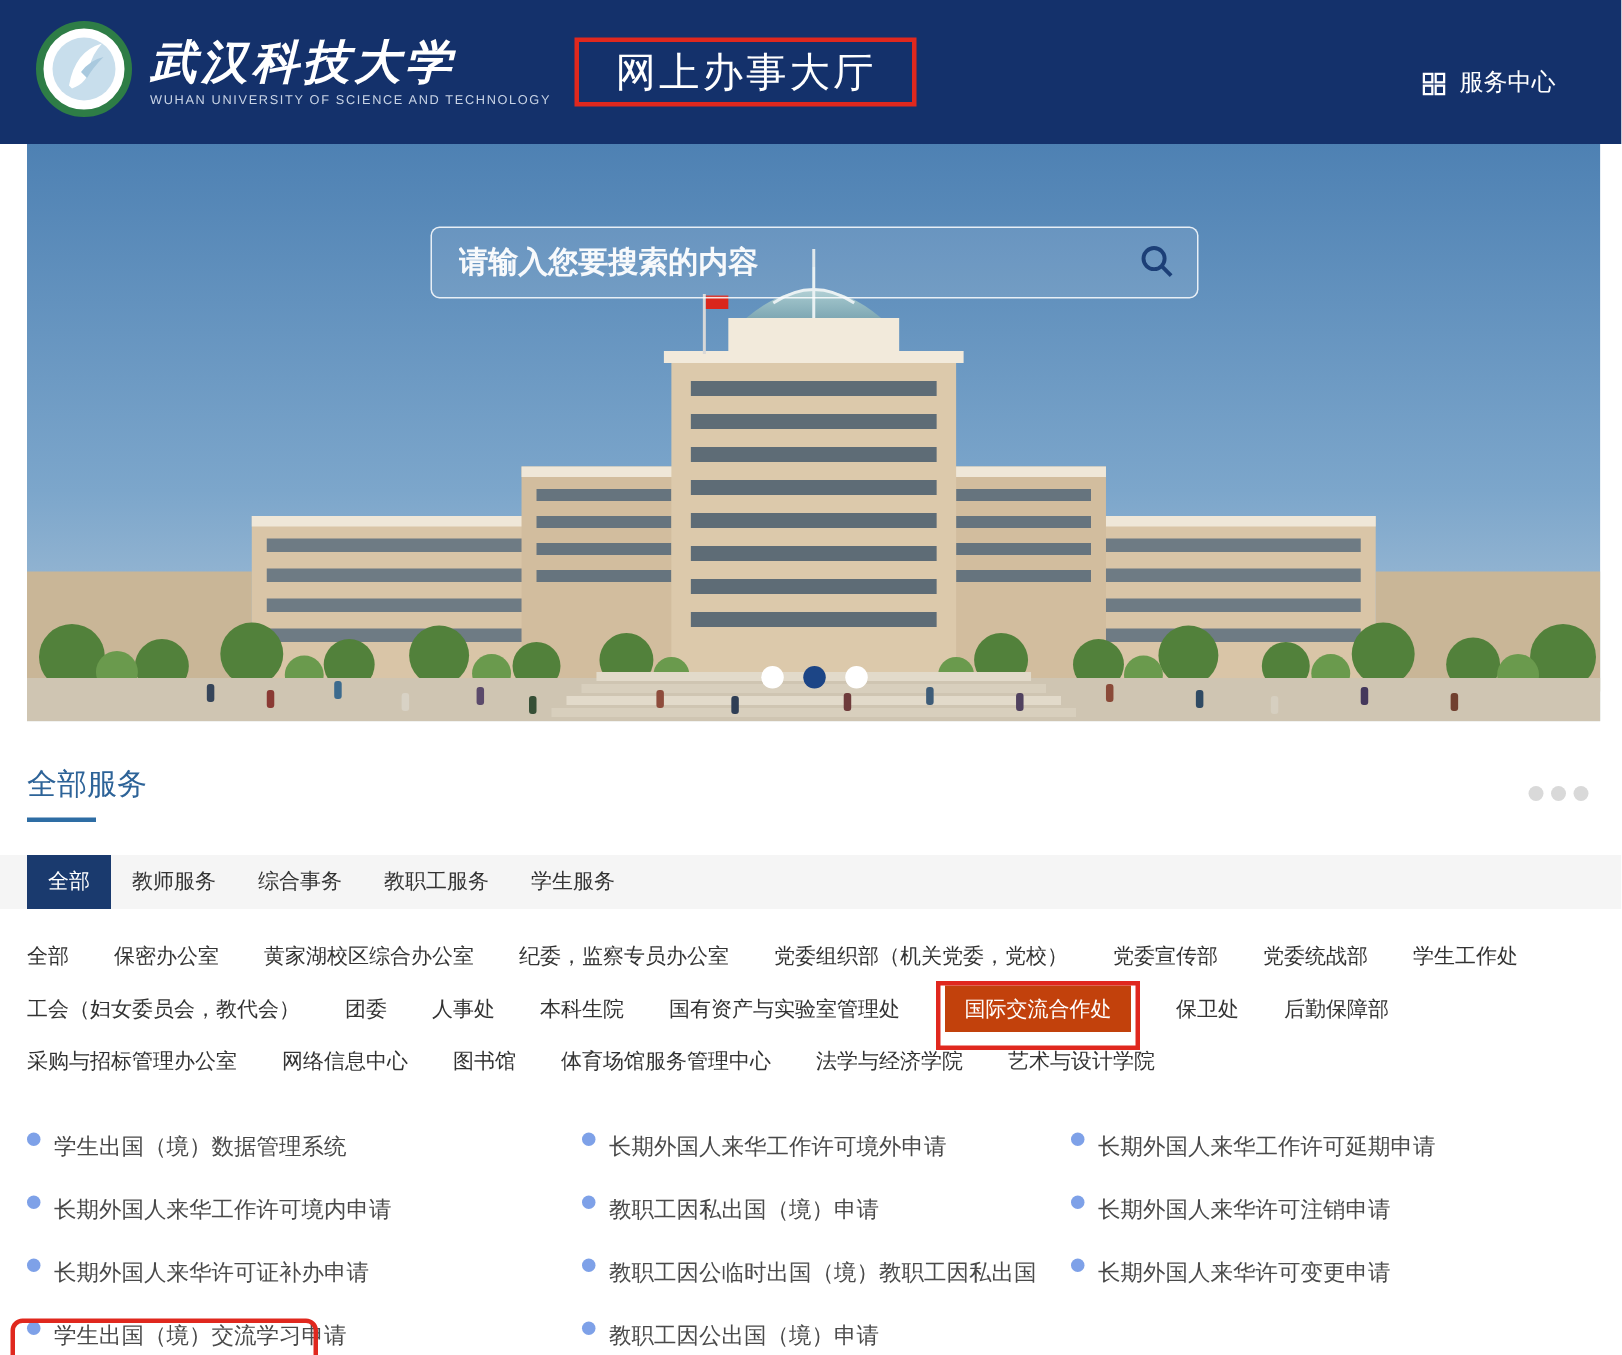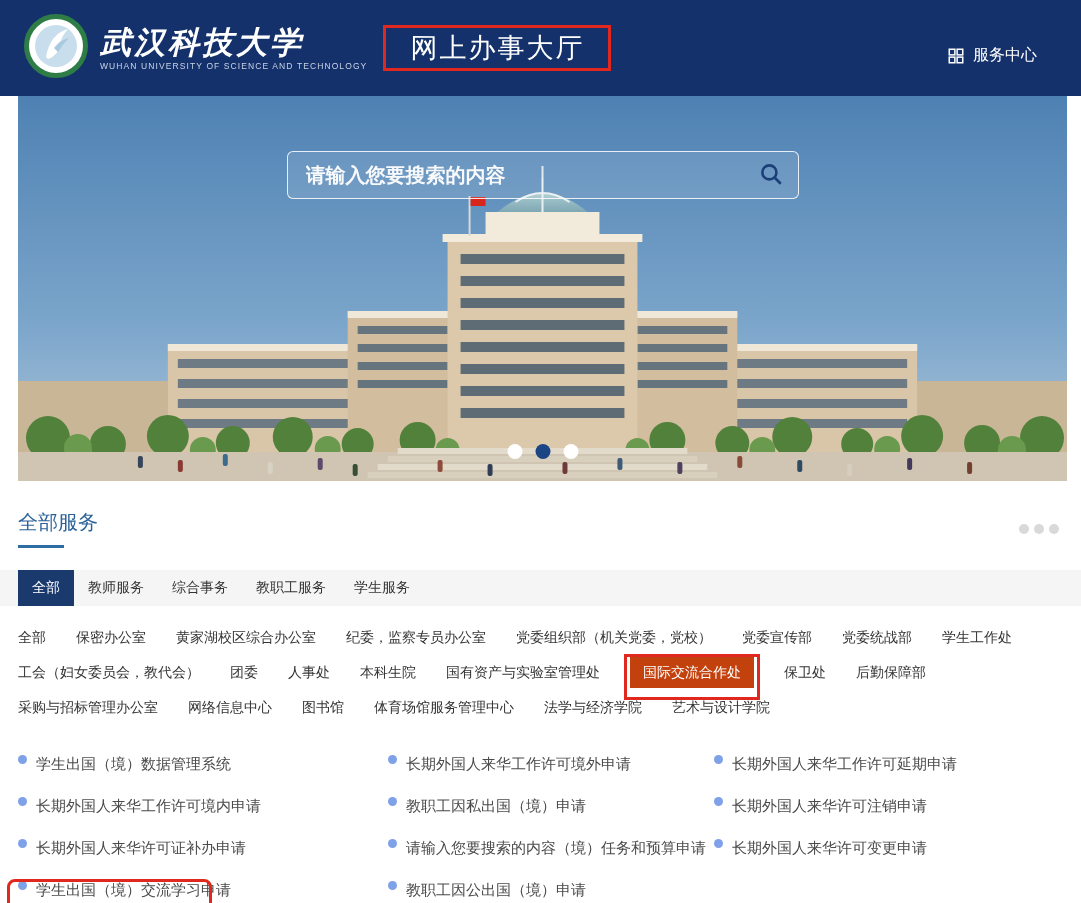--- a/index.html
+++ b/index.html
@@ -328,21 +328,21 @@
       <div class="item">
         <span class="bullet"></span>
         <span>长期外国人来华许可注销申请</span>
       </div>
       <div class="item">
         <span class="bullet"></span>
         <span>长期外国人来华许可证补办申请</span>
       </div>
       <div class="item">
         <span class="bullet"></span>
-        <span>请输入您要搜索的内容（境）任务和预算申请</span>
+        <span>教职工因公临时出国（境）教职工因私出国</span>
       </div>
       <div class="item">
         <span class="bullet"></span>
         <span>长期外国人来华许可变更申请</span>
       </div>
       <div class="item highlight">
         <span class="bullet"></span>
         <span>学生出国（境）交流学习申请</span>
         <span class="item-annotation"></span>
       </div>

